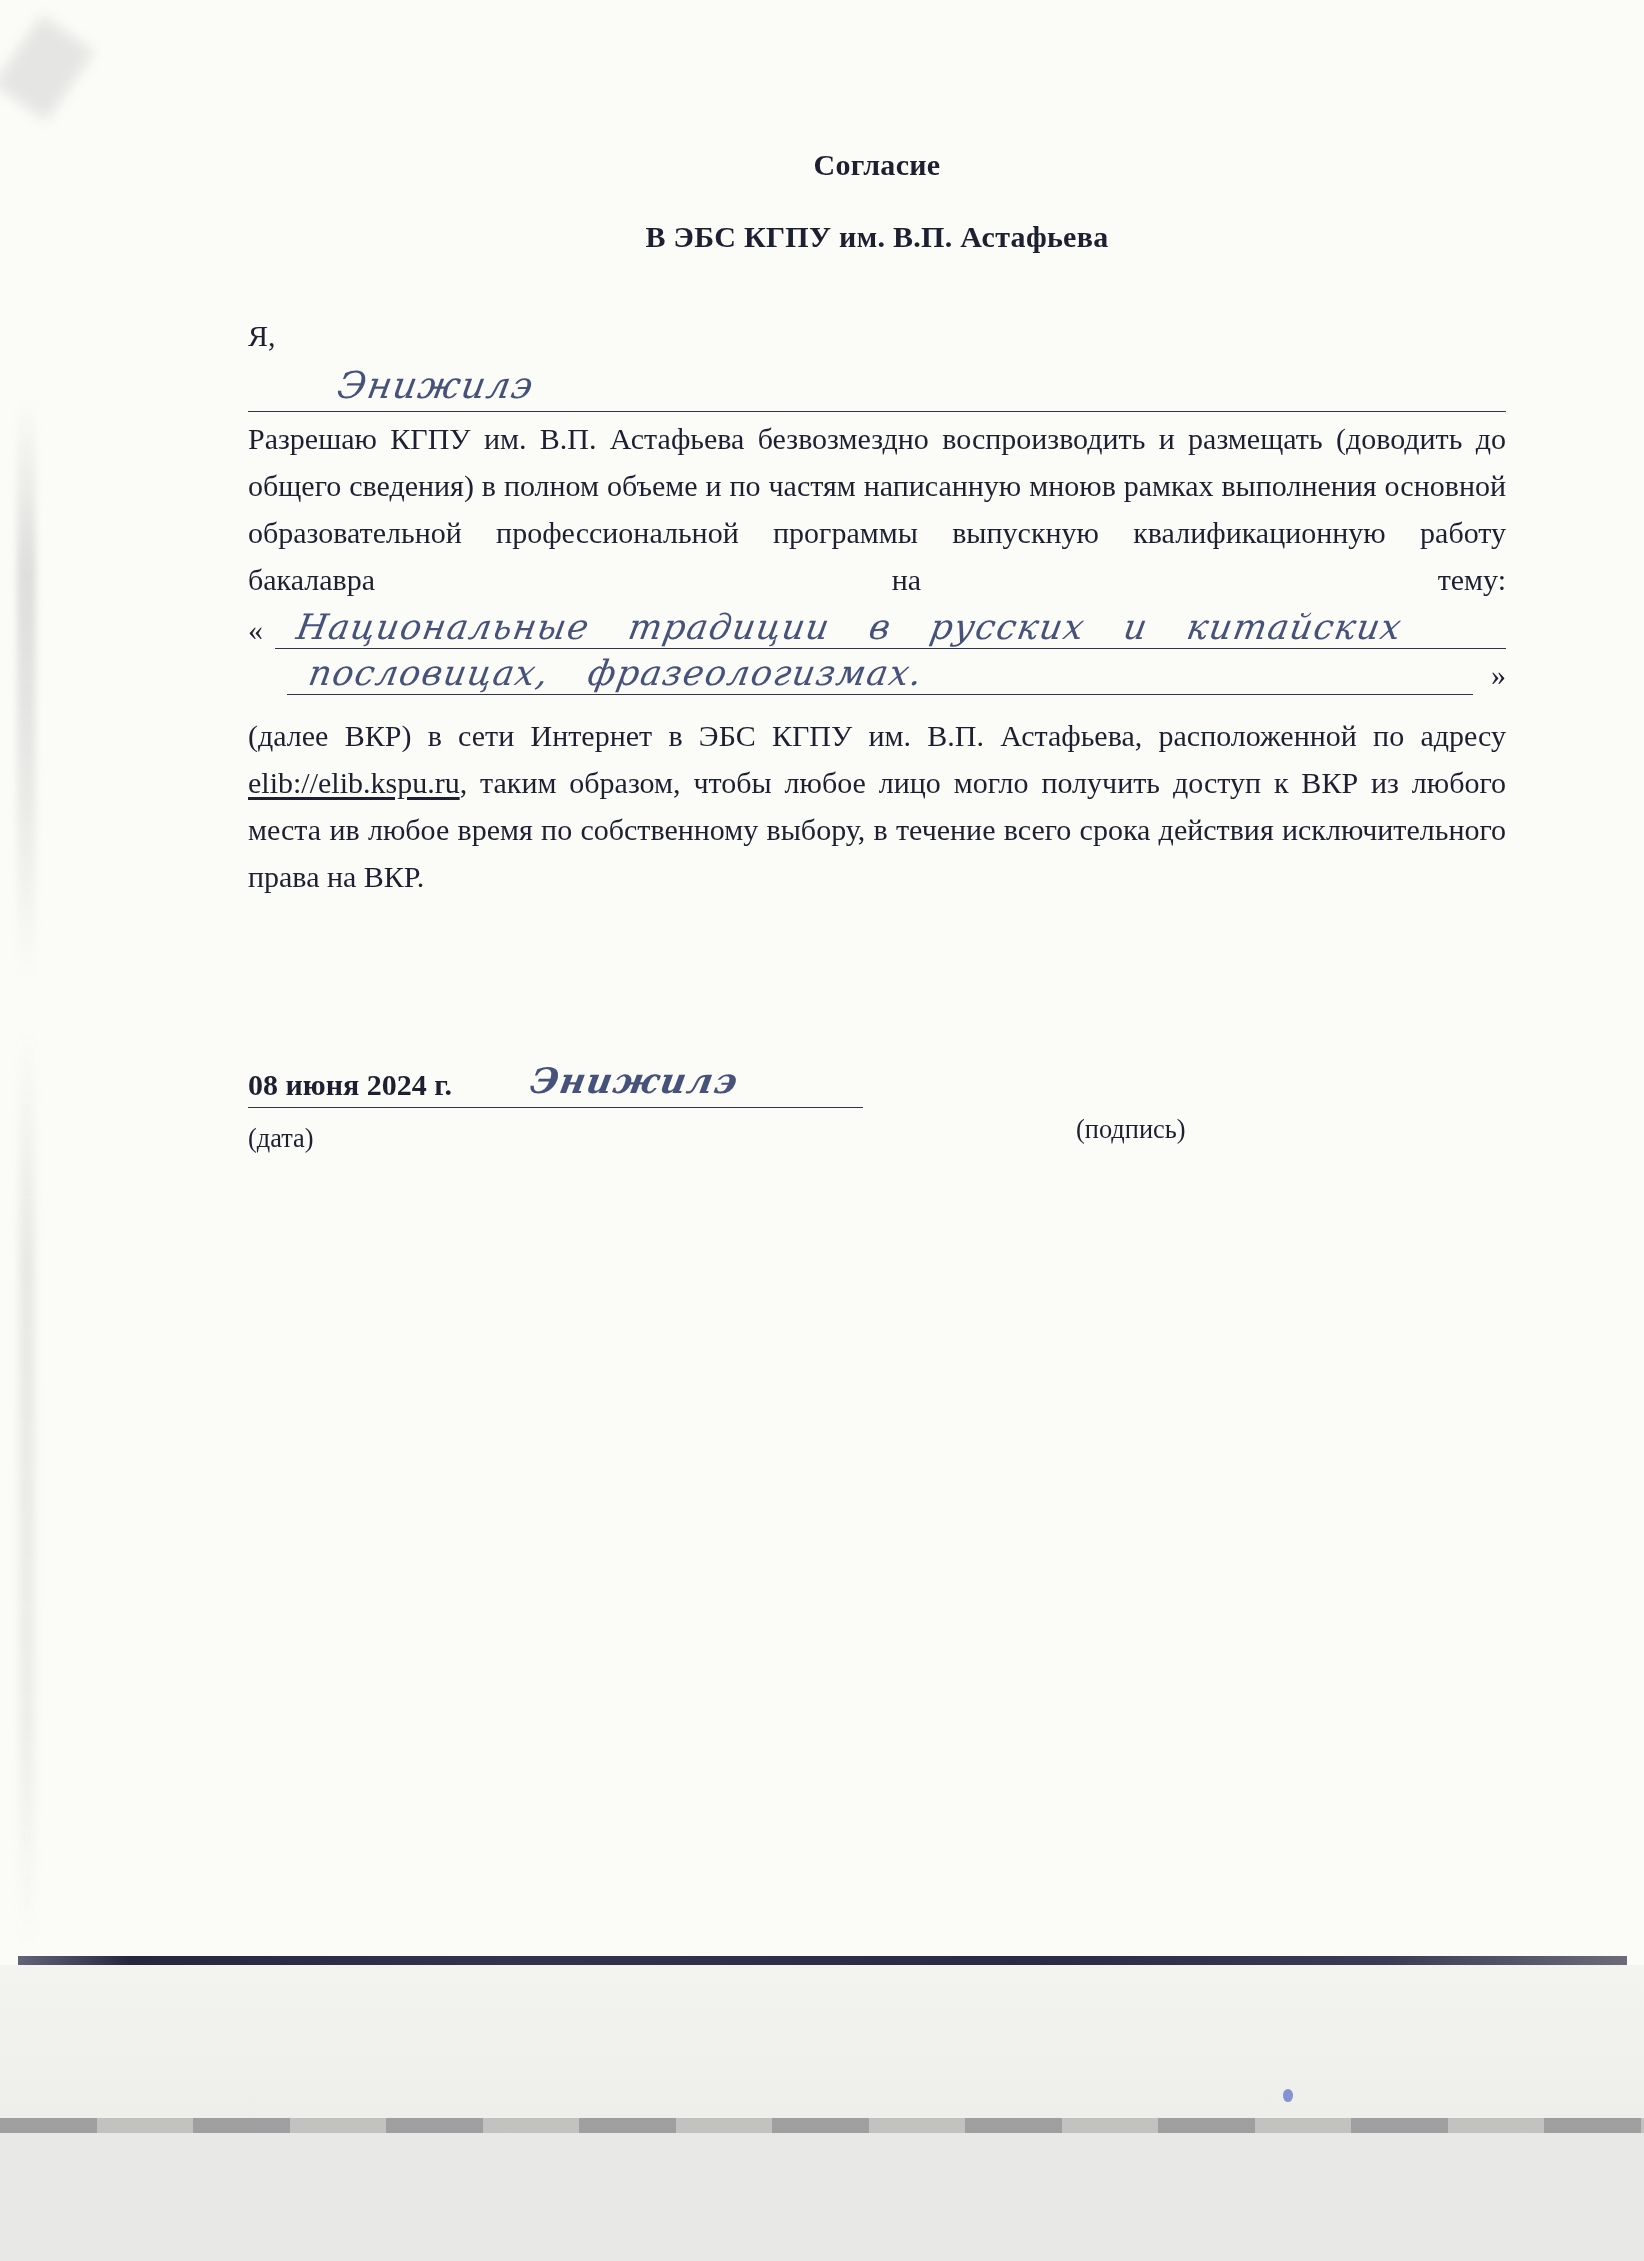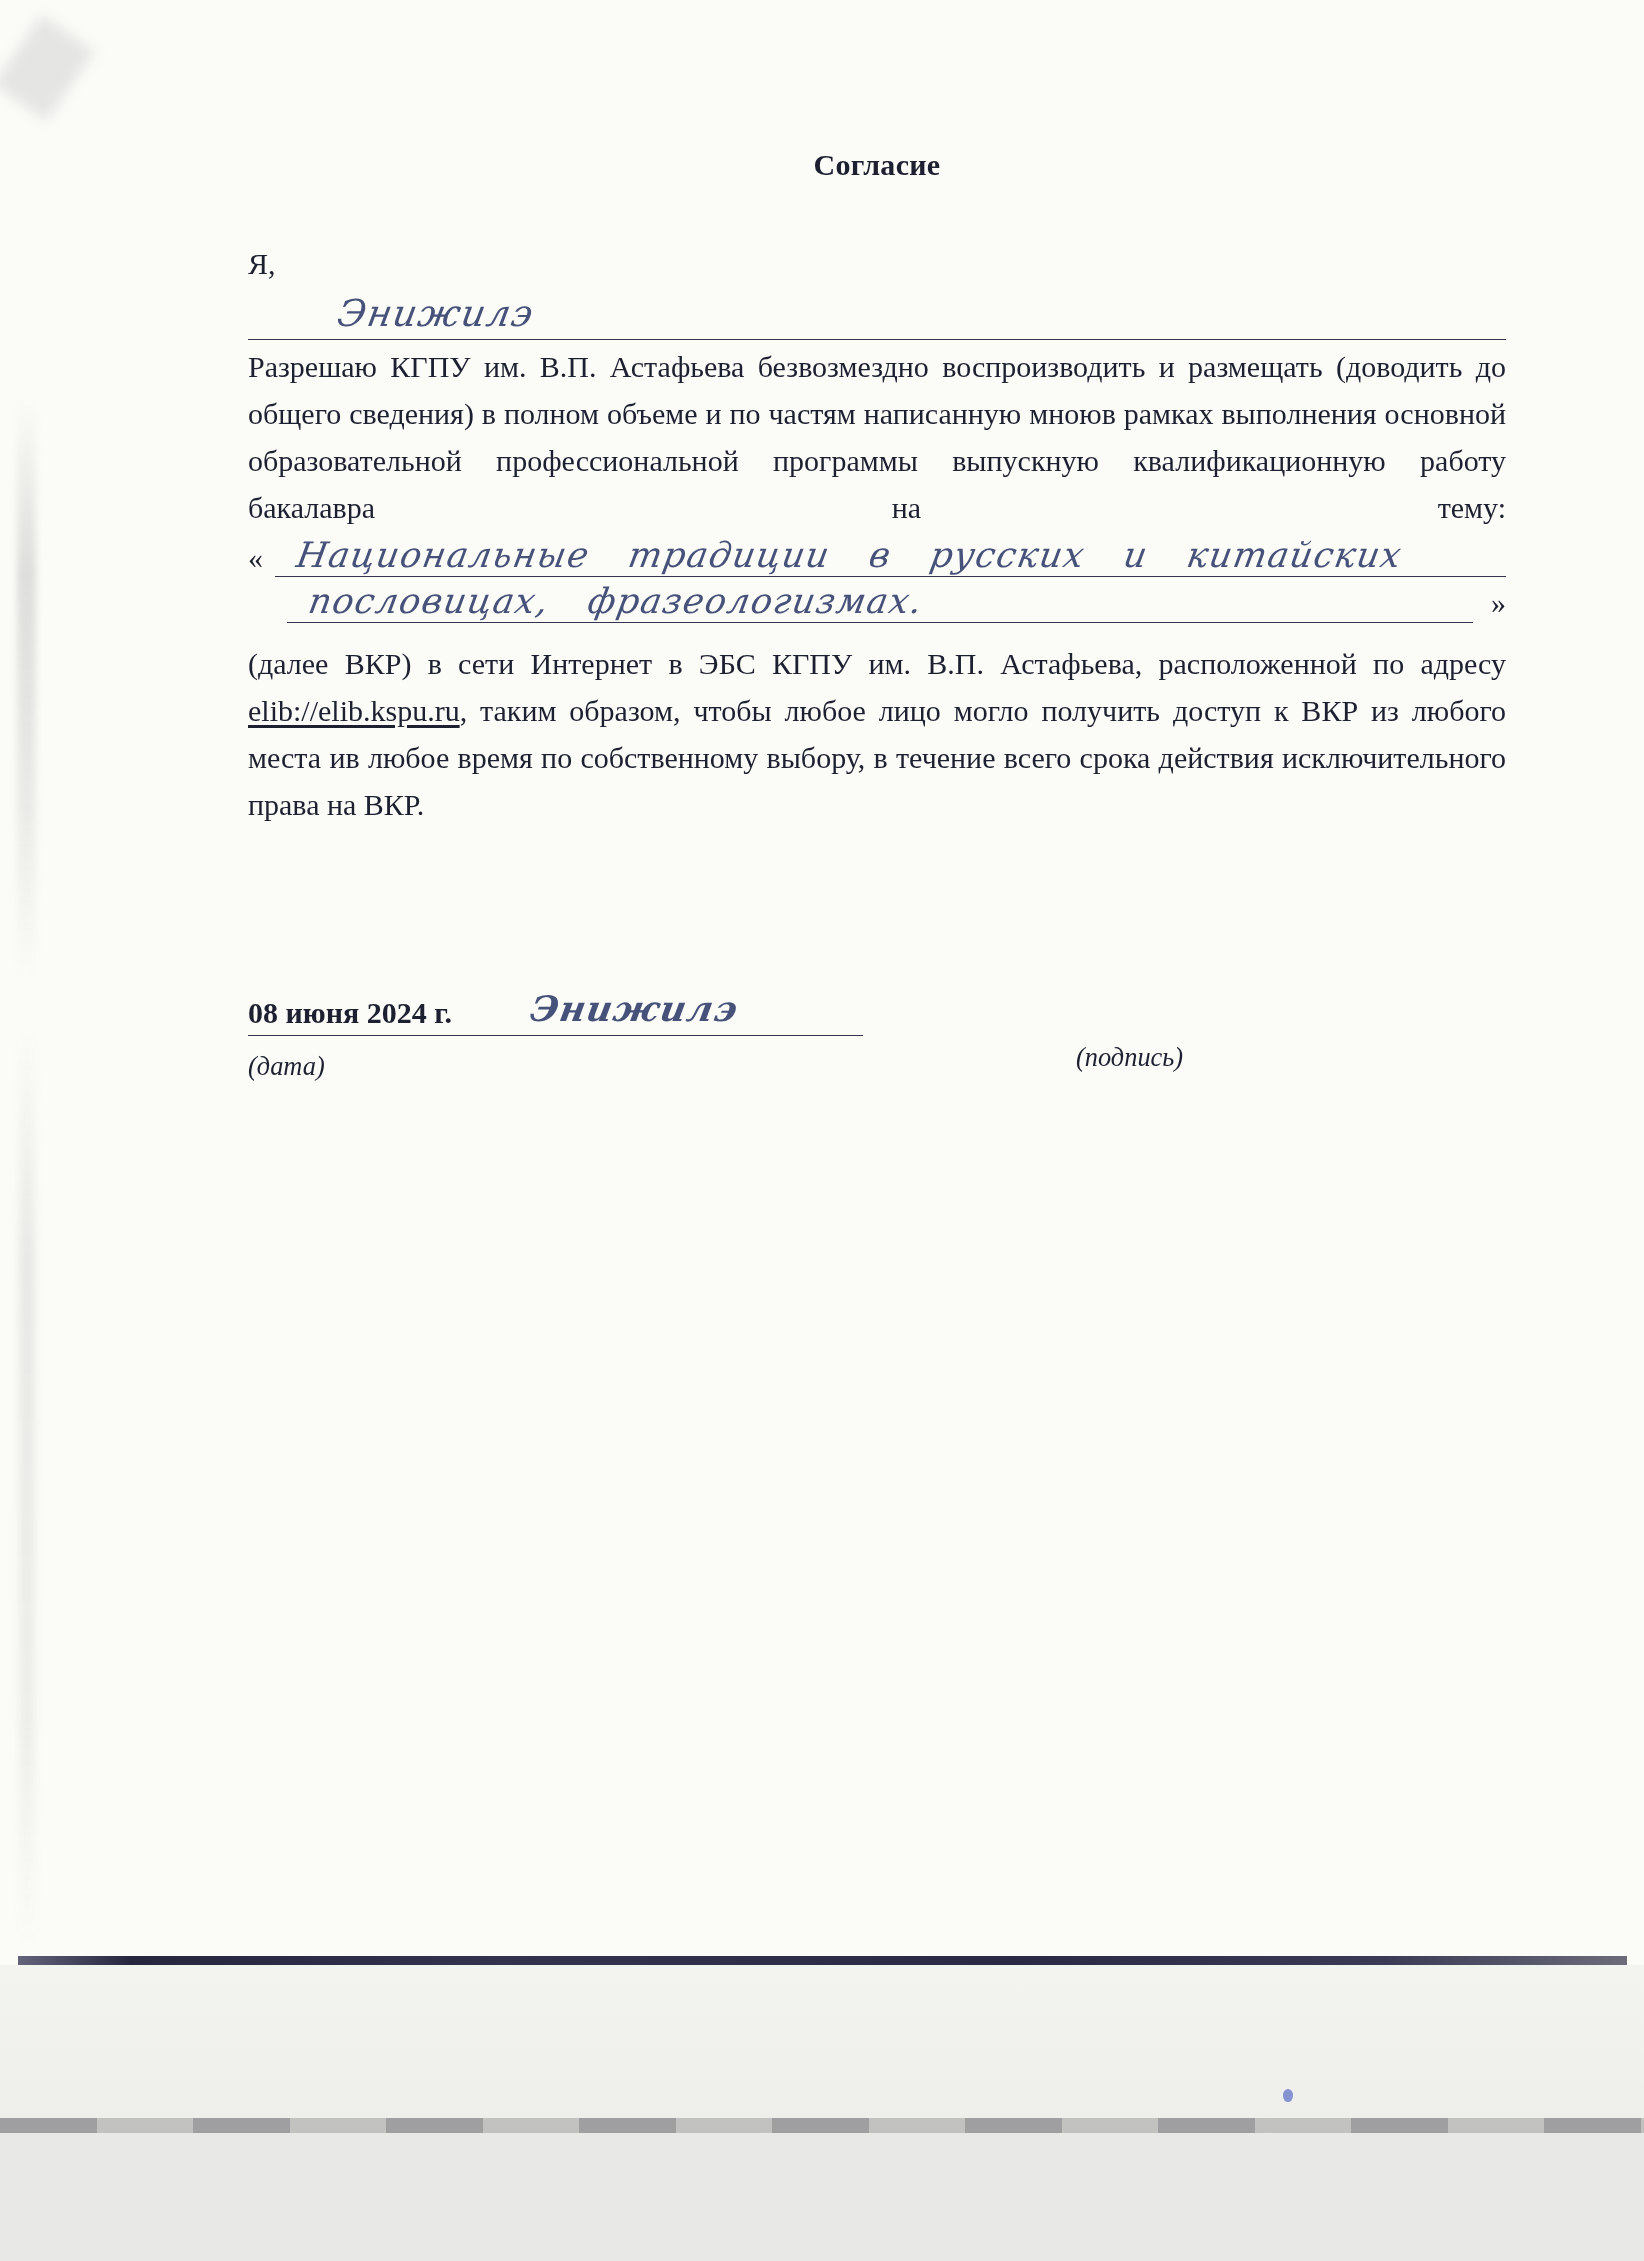--- a/index.html
+++ b/index.html
@@ -85,21 +85,21 @@
   .date-underlined {
     display: inline-block;
     width: 615px;
     height: 53px;
     border-bottom: 1.9px solid #33334c;
     position: relative;
   }
   .date-text { position: absolute; left: 0; bottom: 5.2px; font-size: 30px; }
   .sig-hw { position: absolute; left: 283px; bottom: 6.4px; font-size: 35px; }
   .labels-row { margin-top: 13px; position: relative; height: 39px; }
-  .label { font-style: italic; font-size: 26.4px; }
+  .label { font-size: 26.4px; }
   .label-date { position: absolute; left: 0; top: 0; }
   .label-sign { position: absolute; left: 828px; top: -9px; }
 
   
   .scan-rule {
     position: absolute;
     left: 18px; top: 1956px;
     width: 1609px; height: 9px;
     background: linear-gradient(90deg, #63637a 0%, #26263f 7%, #33334e 30%, #2a2a45 62%, #3b3b55 85%, #6b6b7a 100%);
   }
@@ -171,20 +171,21 @@
 </style>
 </head>
 <body>
 
 <div class="page">
 
   <div class="content">
 
     <div class="headings">
       <div class="h-line">Согласие</div>
+      <div class="h-line">В ЭБС КГПУ им. В.П. Астафьева</div>
     </div>
 
     <div class="pronoun">Я,</div>
 
     <div class="name-line">
       <span class="hw name-hw">Энижилэ</span>
     </div>
 
     <p class="para para-permission">Разрешаю КГПУ им. В.П. Астафьева безвозмездно воспроизводить и размещать (доводить до общего сведения) в полном объеме и по частям написанную мноюв рамках выполнения основной образовательной профессиональной программы выпускную квалификационную работу бакалавра на тему:</p>
 

